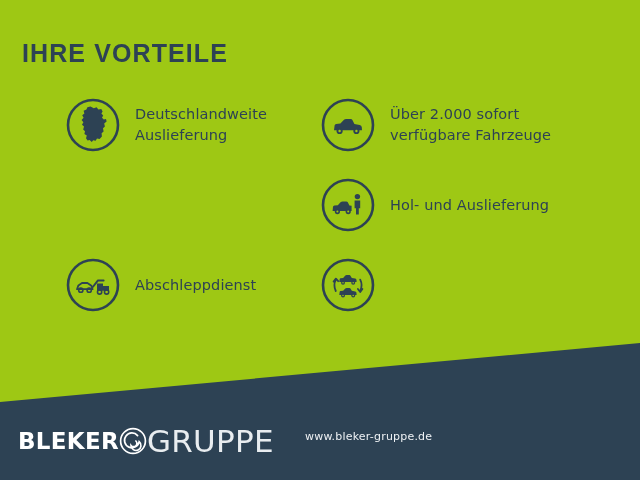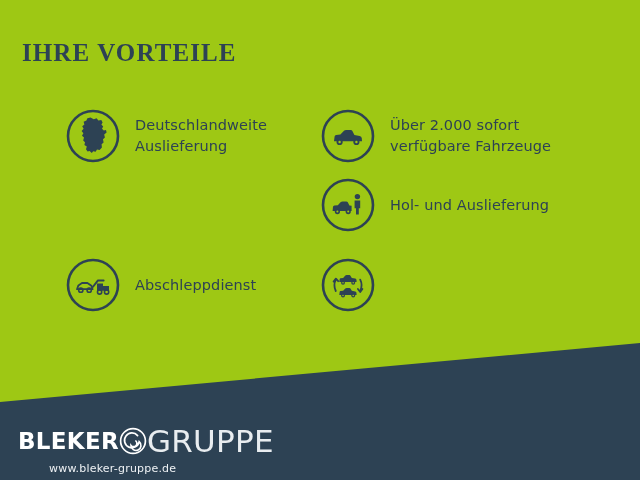--- a/index.html
+++ b/index.html
@@ -17,54 +17,54 @@
   }
   
   #green-panel{
     position:absolute;left:0;top:0;width:640px;height:410px;
     background:#9ec814;
     -webkit-clip-path:polygon(0 0,640px 0,640px 343px,0 402px);
     clip-path:polygon(0 0,640px 0,640px 343px,0 402px);
   }
   #headline{
     position:absolute;left:22px;top:39px;
-    font-family:Liberation Serif, serif;
+    font-family:Liberation Sans, sans-serif;
     font-weight:bold;
     font-size:25px;
     letter-spacing:1.1px;
     color:#2d4254;
     white-space:nowrap;
   }
   .feature{
     position:absolute;
     display:flex;
     align-items:center;
     gap:14px;
   }
   .col-left{left:65px;}
   .col-right{left:320px;}
-  .row-1{top:108px;}
+  .row-1{top:97px;}
   .row-2{top:177px;}
   .row-3{top:257px;}
   .icon-circle{
     width:56px;height:56px;flex:0 0 56px;
     display:block;
   }
   .feature-label{
     font-family:"DejaVu Sans", sans-serif;
     font-size:14.5px;
     line-height:1.42;
     color:#2d4254;
     white-space:pre-line;
     letter-spacing:0.1px;
   }
   
   #logo-block{
     position:absolute;left:18px;top:425px;
-    display:flex;flex-direction:column;align-items:flex-start;
+    display:flex;flex-direction:row;align-items:flex-start;
   }
   #logo-row{
     display:flex;align-items:center;
     height:32px;
   }
   .logo-word-bold{
     font-family:"DejaVu Sans", sans-serif;
     font-weight:bold;
     font-size:23px;
     letter-spacing:0.3px;

